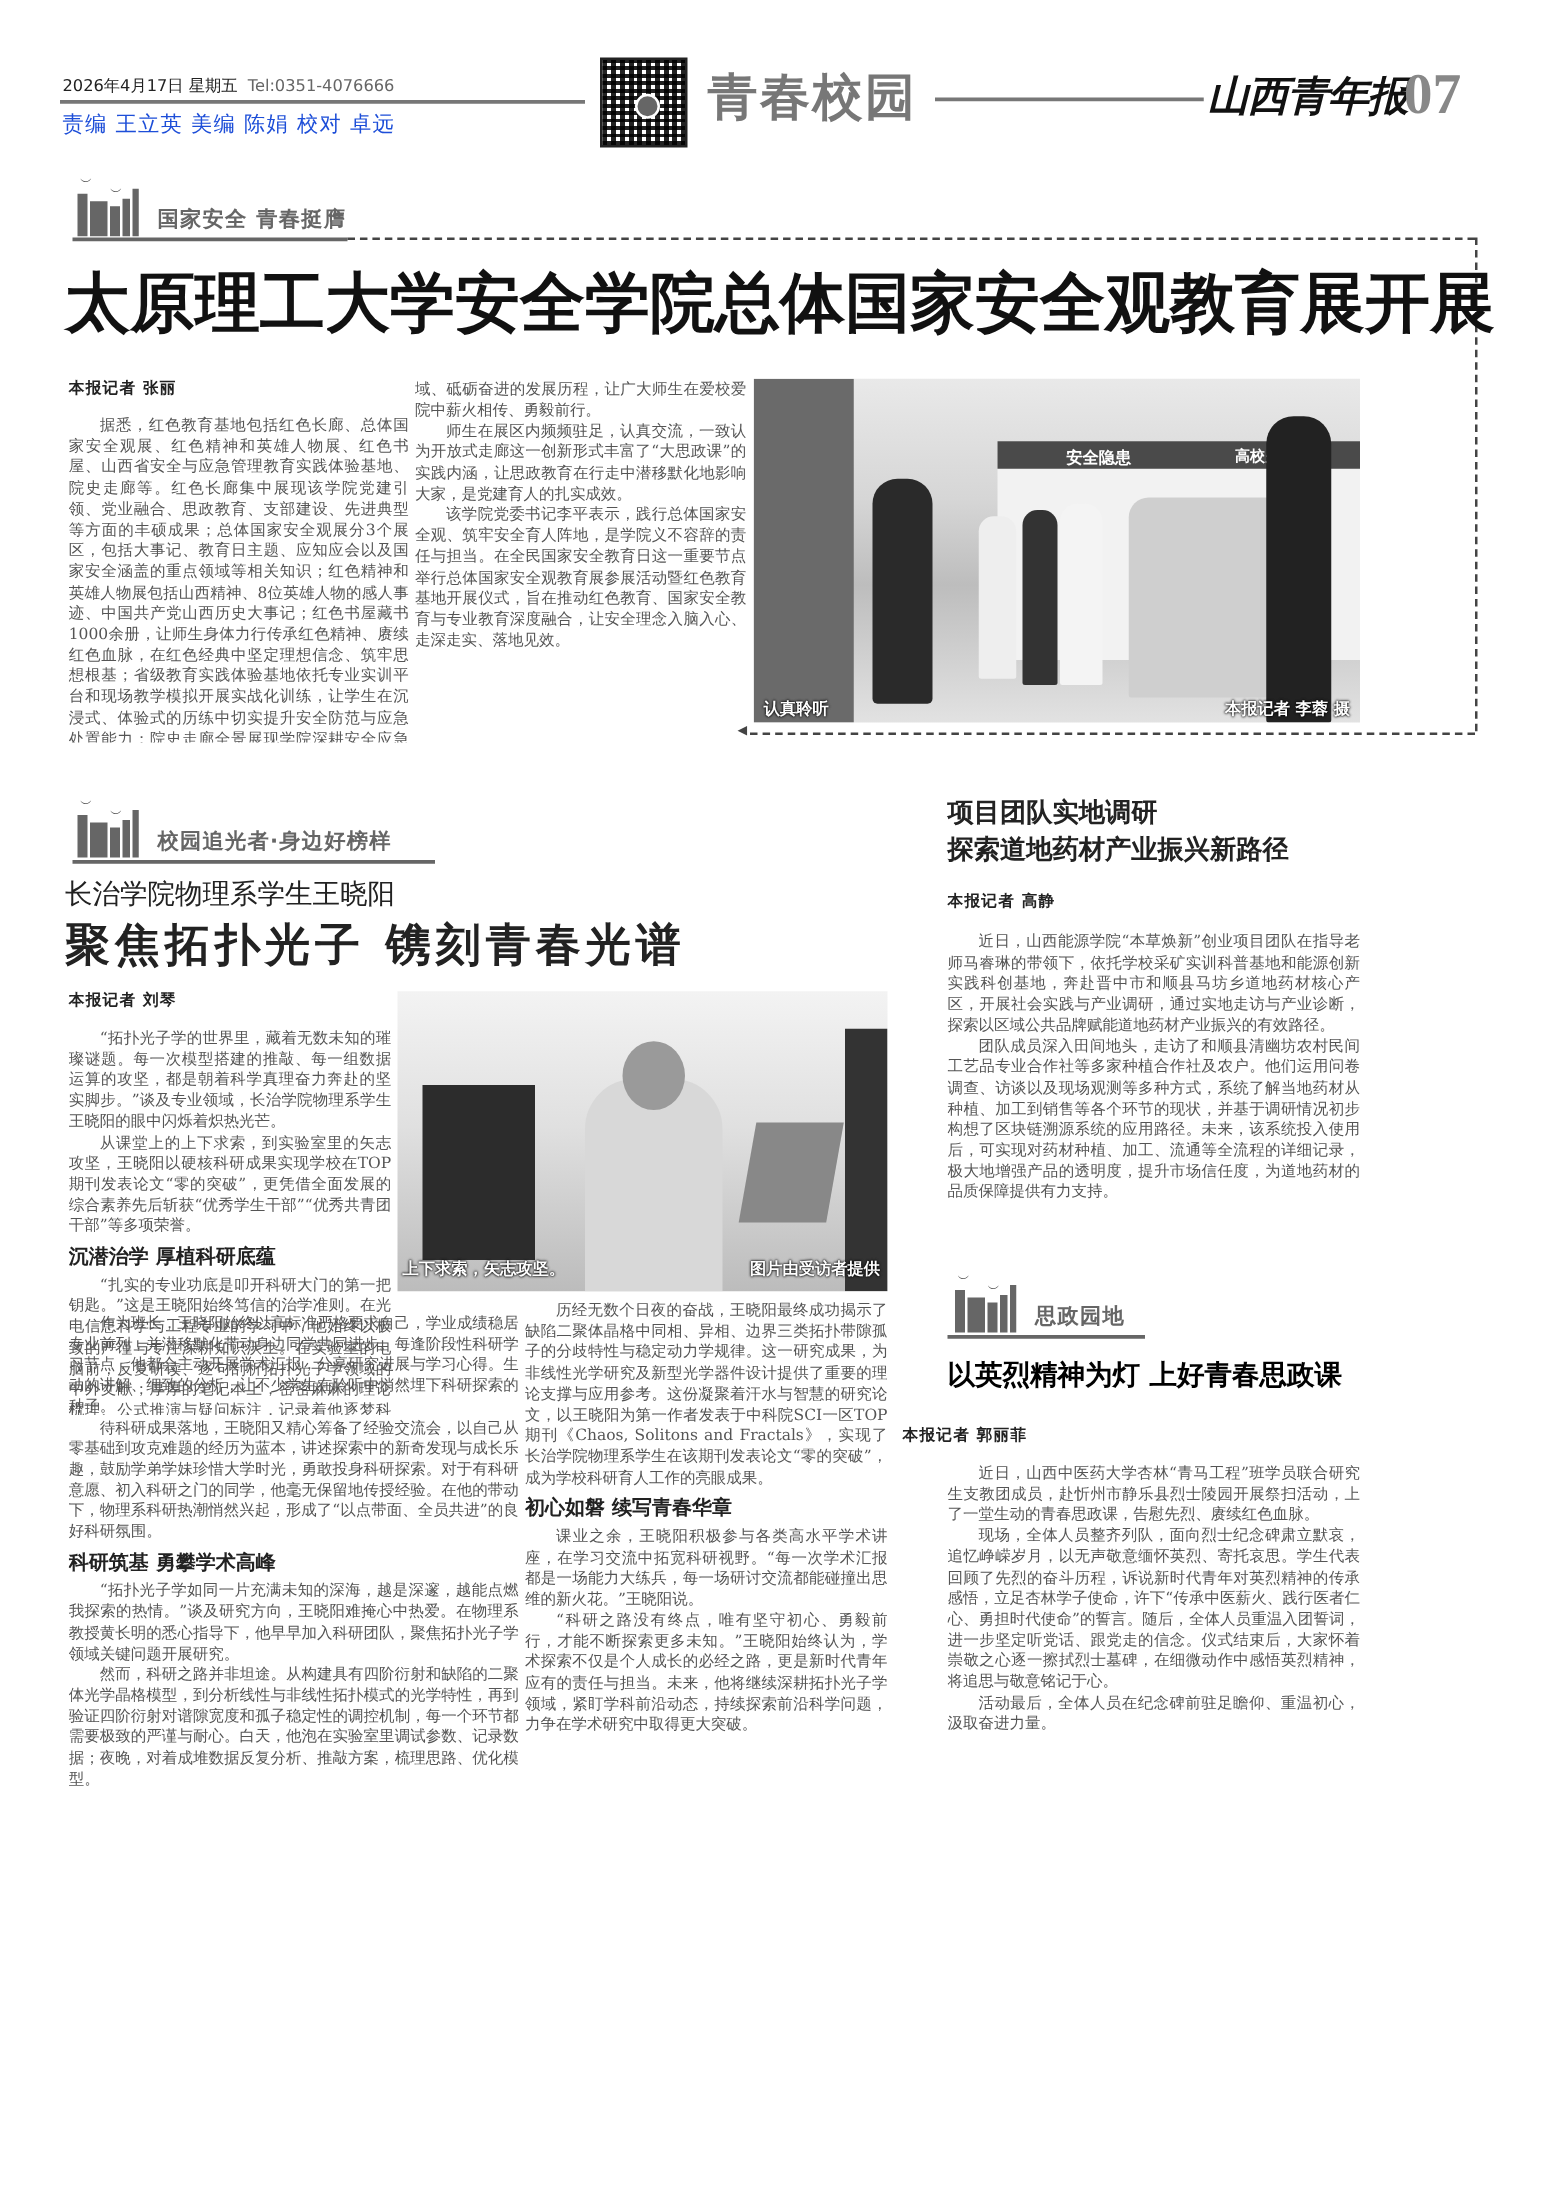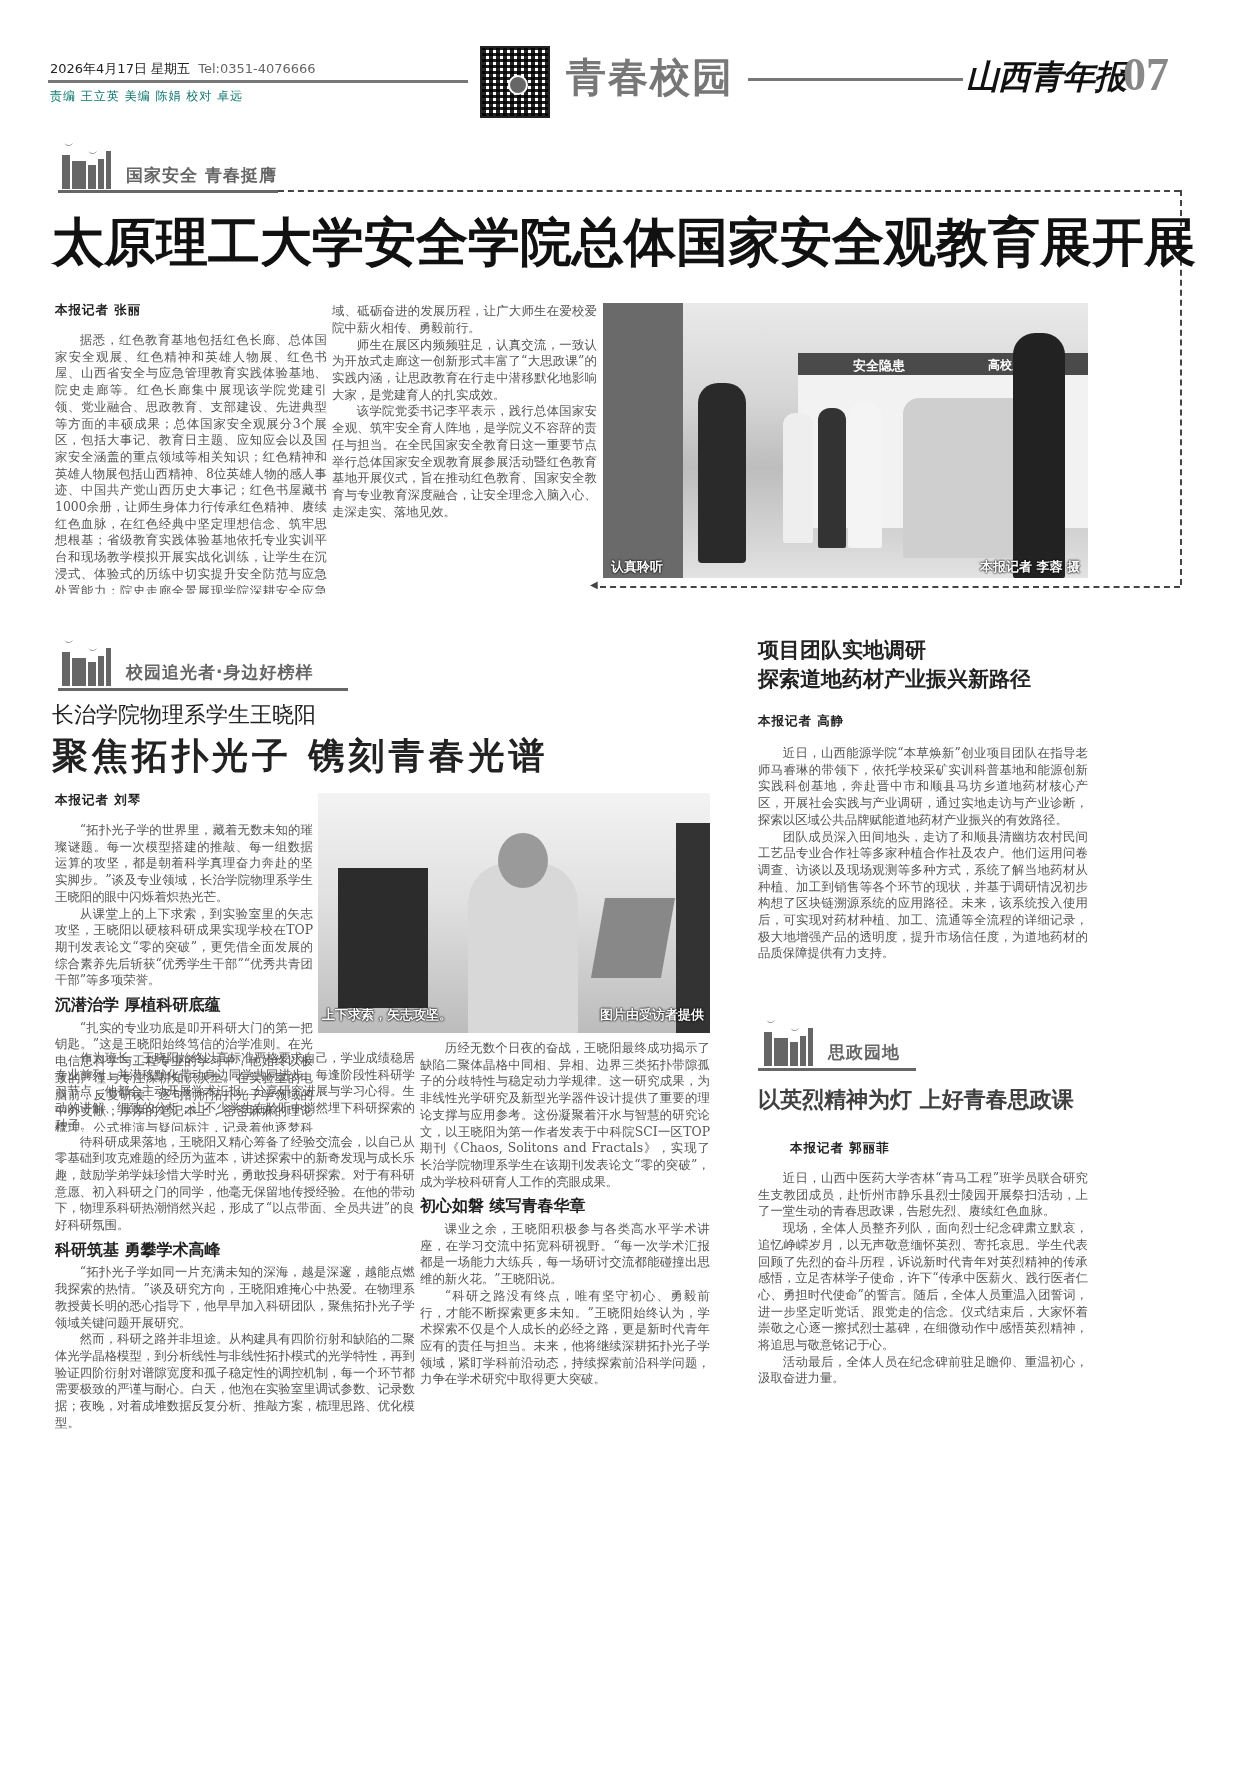--- a/index.html
+++ b/index.html
@@ -5,21 +5,21 @@
   * { box-sizing: border-box; margin: 0; padding: 0; }
   html, body { width: 1242px; height: 1768px; background: #ffffff; overflow: hidden; }
   body { position: relative; font-family: "DejaVu Serif", "Liberation Serif", serif; color: #3a3a3a; }
 
   .abs { position: absolute; }
 
   
   .mast-date { left: 50px; top: 60px; font-family: "DejaVu Sans", sans-serif; font-size: 13px; color: #222; }
   .mast-date .tel { color: #666; margin-left: 4px; }
   .mast-line-left { left: 48px; top: 80px; width: 420px; height: 3px; background: #777; }
-  .mast-editors { left: 50px; top: 88px; font-family: "DejaVu Sans", sans-serif; font-size: 12px; color: #0f766e; letter-spacing: 1px; }
+  .mast-editors { left: 50px; top: 88px; font-family: "DejaVu Sans", sans-serif; font-size: 17px; color: #1d4ed8; letter-spacing: 1px; }
   .qr { left: 480px; top: 46px; width: 70px; height: 72px; background:
       repeating-linear-gradient(90deg, #222 0 4px, #fff 4px 7px),
       repeating-linear-gradient(0deg, #222 0 3px, #fff 3px 6px);
       background-blend-mode: multiply; border: 2px solid #222; }
   .qr::after { content: ""; position: absolute; left: 26px; top: 27px; width: 16px; height: 16px; border-radius: 50%; background: #666; border: 2px solid #fff; }
   .section-name { left: 566px; top: 50px; font-family: "DejaVu Serif", serif; font-size: 40px; font-weight: bold; color: #777; letter-spacing: 2px; }
   .mast-line-right { left: 748px; top: 78px; width: 215px; height: 3px; background: #777; }
   .paper-name { left: 966px; top: 55px; font-family: "DejaVu Serif", serif; font-style: italic; font-size: 33px; font-weight: bold; color: #111; letter-spacing: -1px; }
   .page-no { left: 1123px; top: 48px; font-family: "Liberation Serif", serif; font-size: 46px; font-weight: bold; color: #888; }
 
@@ -46,21 +46,21 @@
   .body-col p { text-indent: 2em; }
   .subhead { font-family: "DejaVu Serif", serif; font-weight: bold; font-size: 16px; color: #222; margin: 8px 0 6px 0; }
 
   .photo { background: #cfcfcf; overflow: hidden; }
   .photo-caption { position: absolute; font-family: "DejaVu Sans", sans-serif; font-weight: bold; font-size: 13px; color: #fff; text-shadow: 0 0 2px #000, 0 0 2px #000; }
 
   .kicker-2 { left: 52px; top: 700px; font-family: "DejaVu Serif", serif; font-size: 22px; color: #222; }
   .headline-2 { left: 52px; top: 732px; font-family: "DejaVu Sans", sans-serif; font-weight: bold; font-size: 36px; color: #222; letter-spacing: 4px; }
 
   .headline-r1 { left: 758px; top: 636px; font-family: "DejaVu Sans", sans-serif; font-weight: bold; font-size: 21px; line-height: 29px; color: #222; }
-  .headline-r2 { left: 758px; top: 1085px; font-family: "DejaVu Sans", sans-serif; font-weight: bold; font-size: 22px; color: #404040; }
+  .headline-r2 { left: 758px; top: 1085px; font-family: "DejaVu Sans", sans-serif; font-weight: bold; font-size: 22px; color: #000000; }
 </style>
 </head>
 <body>
 
 <div class="abs mast-date">
   <span>2026年4月17日 星期五</span>
   <span class="tel">Tel:0351-4076666</span>
 </div>
 <div class="abs mast-line-left"></div>
 <div class="abs mast-editors">责编 王立英 美编 陈娟 校对 卓远</div>
@@ -187,18 +187,18 @@
       <span class="b2"></span>
       <span class="b3"></span>
       <span class="b4"></span>
       <span class="b5"></span>
   </div>
   <div class="label">思政园地</div>
 </div>
 <div class="abs badge-underline" style="left:758px; top:1068px; width:158px;"></div>
 
 <div class="abs headline-r2">以英烈精神为灯 上好青春思政课</div>
-<div class="abs byline" style="left:790px; top:1140px;">本报记者 郭丽菲</div>
+<div class="abs byline" style="left:722px; top:1140px;">本报记者 郭丽菲</div>
 <div class="abs body-col" style="left:758px; top:1170px; width:330px; height:560px; overflow:hidden;">
   <p>近日，山西中医药大学杏林“青马工程”班学员联合研究生支教团成员，赴忻州市静乐县烈士陵园开展祭扫活动，上了一堂生动的青春思政课，告慰先烈、赓续红色血脉。</p>
   <p>现场，全体人员整齐列队，面向烈士纪念碑肃立默哀，追忆峥嵘岁月，以无声敬意缅怀英烈、寄托哀思。学生代表回顾了先烈的奋斗历程，诉说新时代青年对英烈精神的传承感悟，立足杏林学子使命，许下“传承中医薪火、践行医者仁心、勇担时代使命”的誓言。随后，全体人员重温入团誓词，进一步坚定听党话、跟党走的信念。仪式结束后，大家怀着崇敬之心逐一擦拭烈士墓碑，在细微动作中感悟英烈精神，将追思与敬意铭记于心。</p>
   <p>活动最后，全体人员在纪念碑前驻足瞻仰、重温初心，汲取奋进力量。</p>
 </div>
 
 </body></html>

